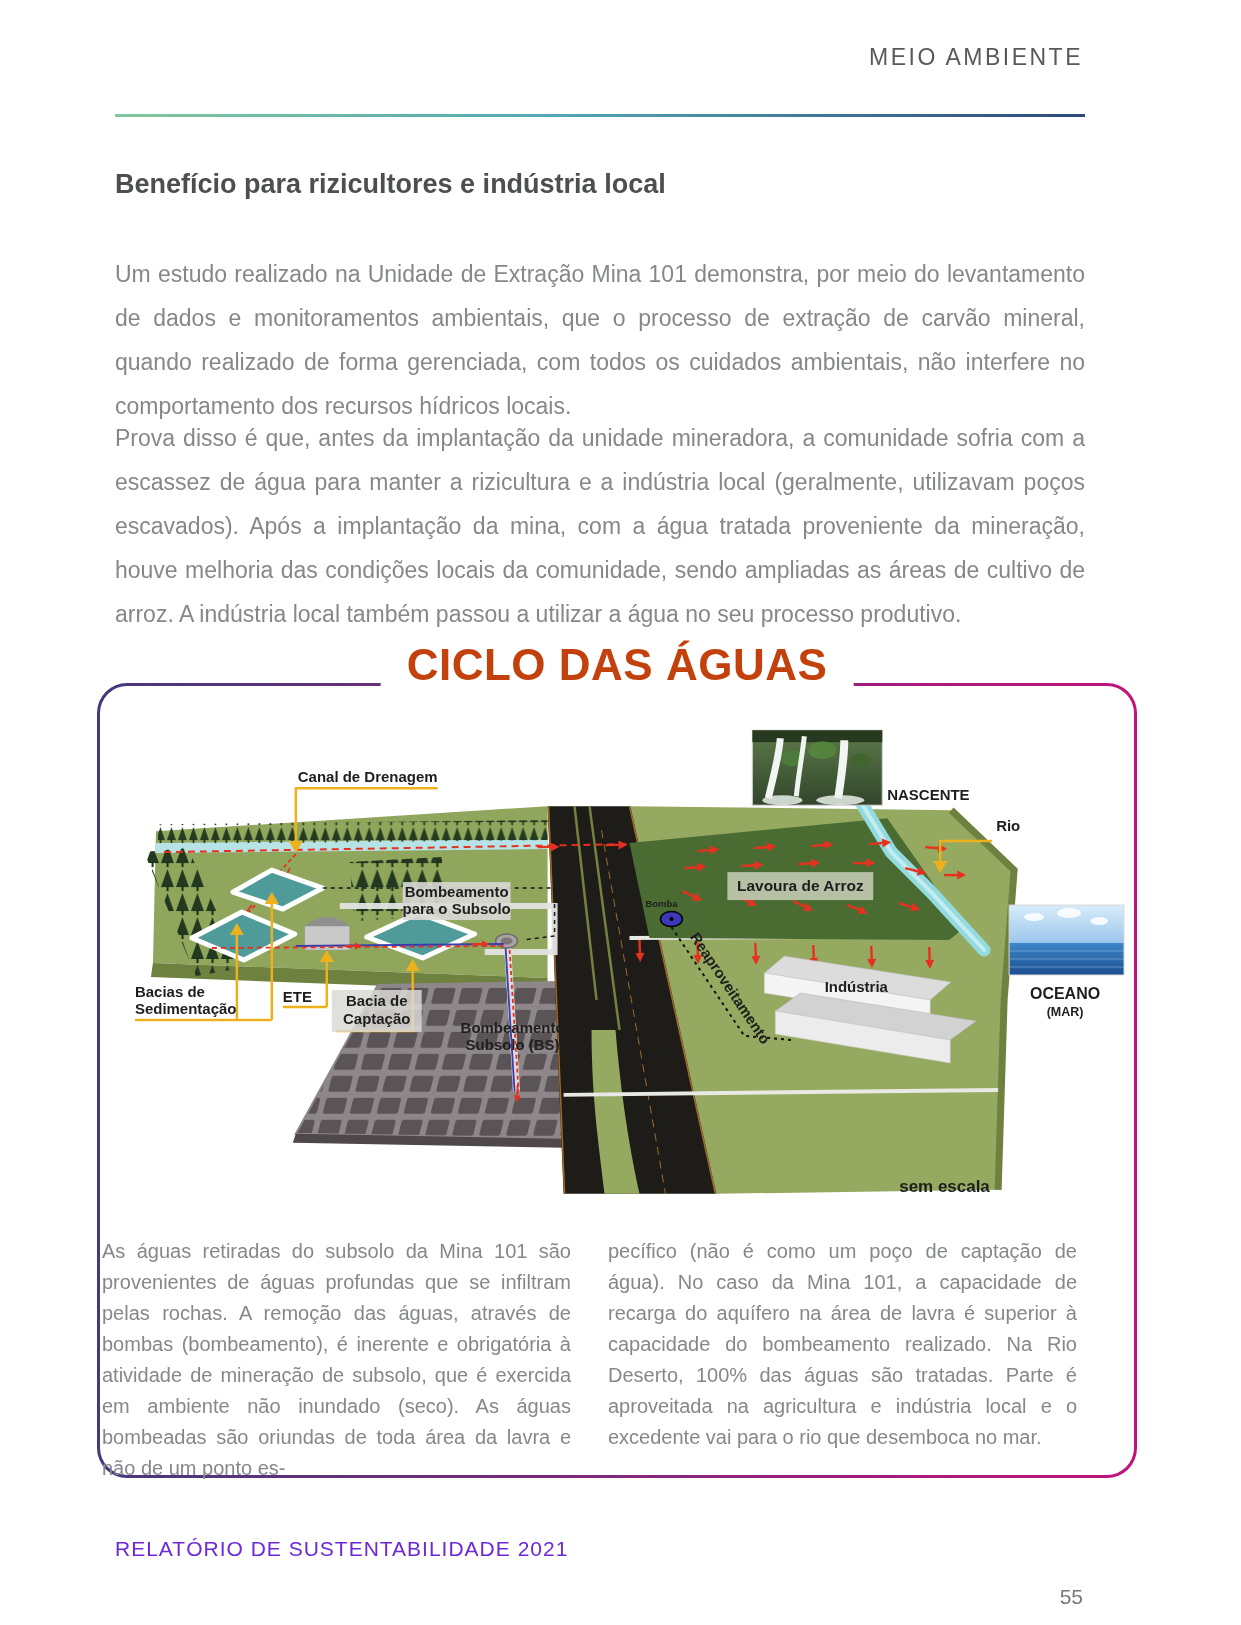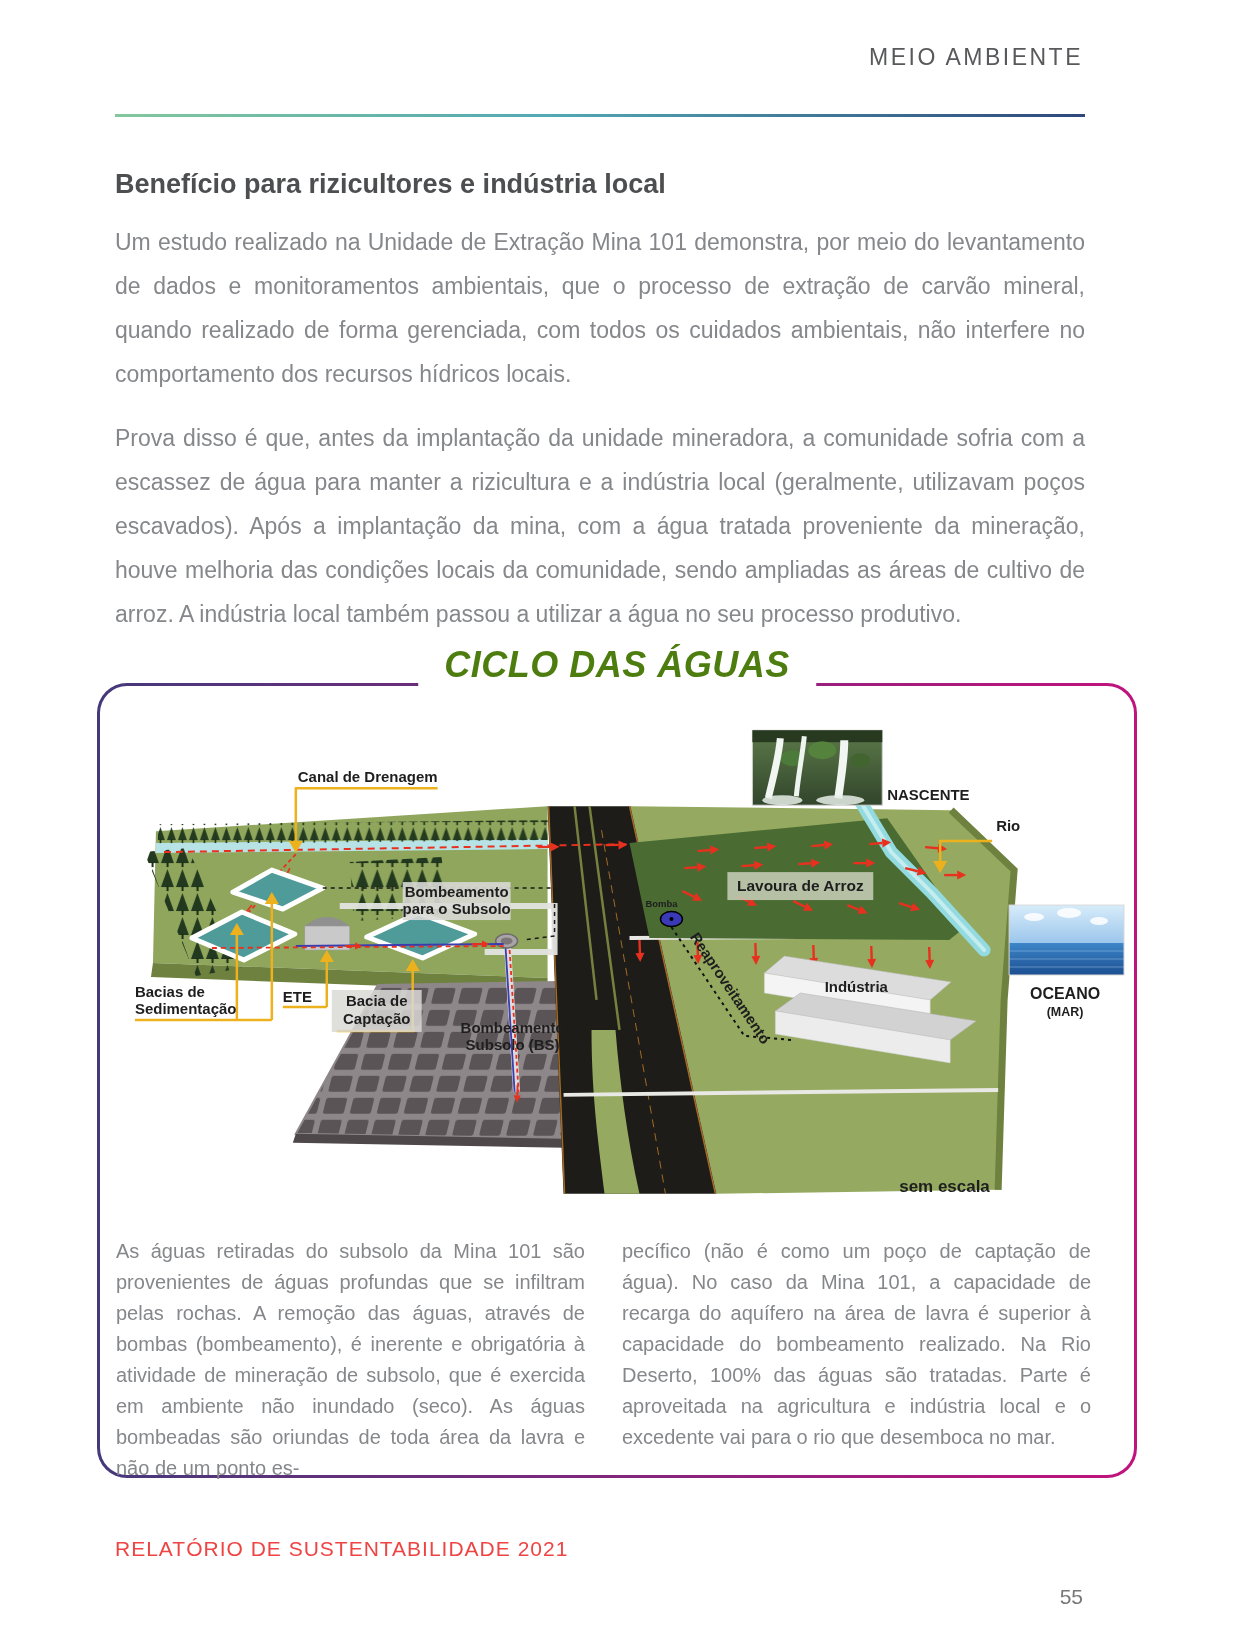--- a/index.html
+++ b/index.html
@@ -6,35 +6,35 @@
   .page{position:relative;width:1241px;height:1625px;background:#fff;overflow:hidden;
         font-family:"Liberation Sans",sans-serif;}
   .header-text{position:absolute;top:44px;right:158px;font-size:23px;letter-spacing:2.5px;
         color:#58595b;}
   .header-rule{position:absolute;left:115px;top:114px;width:970px;height:3px;
         background:linear-gradient(90deg,#82c79c,#52a8b4 45%,#2f487c);}
   .heading{position:absolute;left:115px;top:169px;width:970px;font-size:27px;font-weight:bold;
         color:#4d4e50;}
   .body-para{position:absolute;left:115px;width:970px;font-size:23px;line-height:44px;
         color:#85878a;text-align:justify;}
-  .para1{top:220px;}
+  .para1{top:252px;}
   .para2{top:416px;}
   .figure{position:absolute;left:97px;top:683px;width:1040px;height:795px;border-radius:30px;
         background:linear-gradient(90deg,#45397b,#c0137d);}
   .figure-inner{position:absolute;left:3px;top:3px;right:3px;bottom:3px;background:#fff;
         border-radius:27px;}
   .figure-title{position:absolute;top:-46px;left:50%;transform:translateX(-50%);
-        background:#fff;padding:0 26px;font-size:36px;line-height:50px;font-weight:800;
-        color:#4d7c0f;white-space:nowrap;letter-spacing:0.5px;font-style:italic;}
+        background:#fff;padding:0 26px;font-size:44px;line-height:50px;font-weight:800;
+        color:#c2410c;white-space:nowrap;letter-spacing:0.5px;}
   .diagram{position:absolute;left:0;top:14px;width:1034px;height:528px;}
   .diagram text{font-family:"Liberation Sans",sans-serif;font-weight:bold;fill:#1e1e1e;}
-  .captions{position:absolute;left:16px;top:550px;width:975px;display:flex;gap:37px;}
+  .captions{position:absolute;left:2px;top:550px;width:975px;display:flex;gap:37px;}
   .caption-col{width:469px;font-size:20px;line-height:31px;color:#85878a;text-align:justify;}
   .footer-left{position:absolute;left:115px;top:1537px;font-size:21px;letter-spacing:1px;
-        color:#ef4444;}
+        color:#6d28d9;}
   .footer-page{position:absolute;right:158px;top:1537px;font-size:21px;color:#77787a;margin-top:48px;}
 </style>
 </head>
 <body>
 
 <div class="page">
 
   <div class="header-text">MEIO AMBIENTE</div>
   <div class="header-rule"></div>
 

